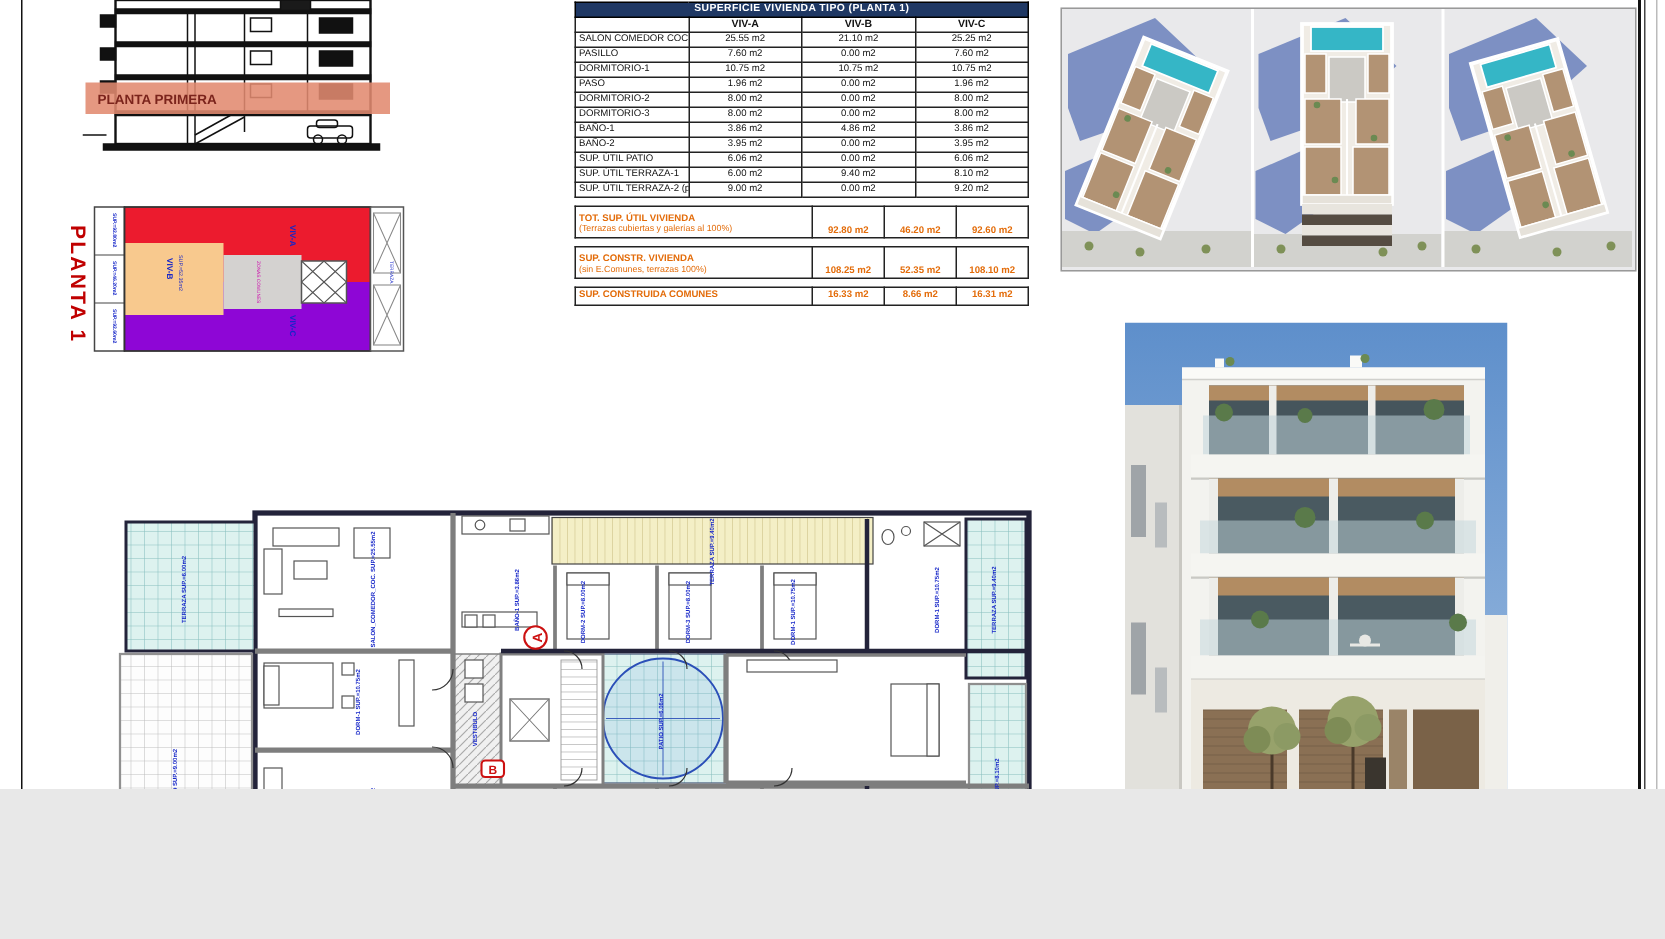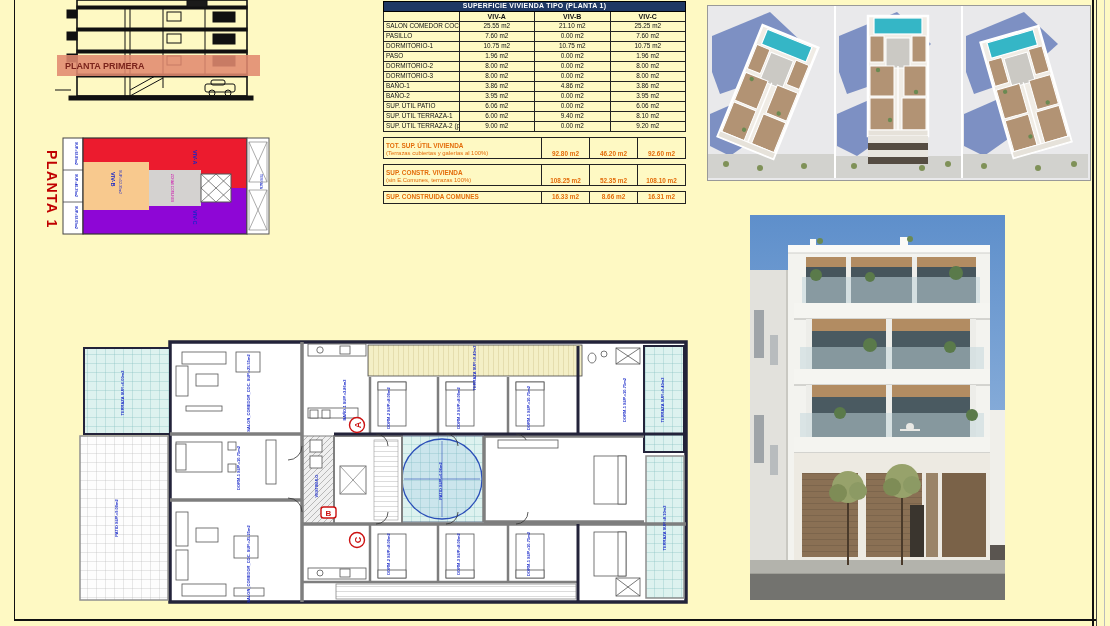--- a/index.html
+++ b/index.html
@@ -1,17 +1,17 @@
 <!DOCTYPE html>
 <html><head>
 <meta charset="utf-8">
 <style>
   html,body{margin:0;padding:0;background:#e8e8e8;}
   body{font-family:"Liberation Sans",sans-serif;}
-  #sheet{position:relative;width:1110px;height:626px;background:#fef9c3;overflow:hidden;margin:0 auto;}
+  #sheet{position:relative;width:1110px;height:526px;background:#ffffff;overflow:hidden;margin:0 auto;}
   svg{font-family:"Liberation Sans",sans-serif;display:block;}
   .abs{position:absolute;}
   
   .frame{position:absolute;background:#111;}
   
   .area-table{position:absolute;left:383px;top:1px;width:303px;color:#111;}
   .area-table table{border-collapse:collapse;width:100%;table-layout:fixed;}
   .area-table td{border:1px solid #222;padding:0 2px;font-size:6.4px;line-height:1.3;height:9px;overflow:hidden;white-space:nowrap;}
   .area-table .t-title td{background:#1F3864;color:#fff;font-weight:bold;text-align:center;font-size:6.9px;letter-spacing:.3px;border:1.5px solid #000;}
   .area-table .hdr td{font-weight:bold;text-align:center;font-size:7px;}

